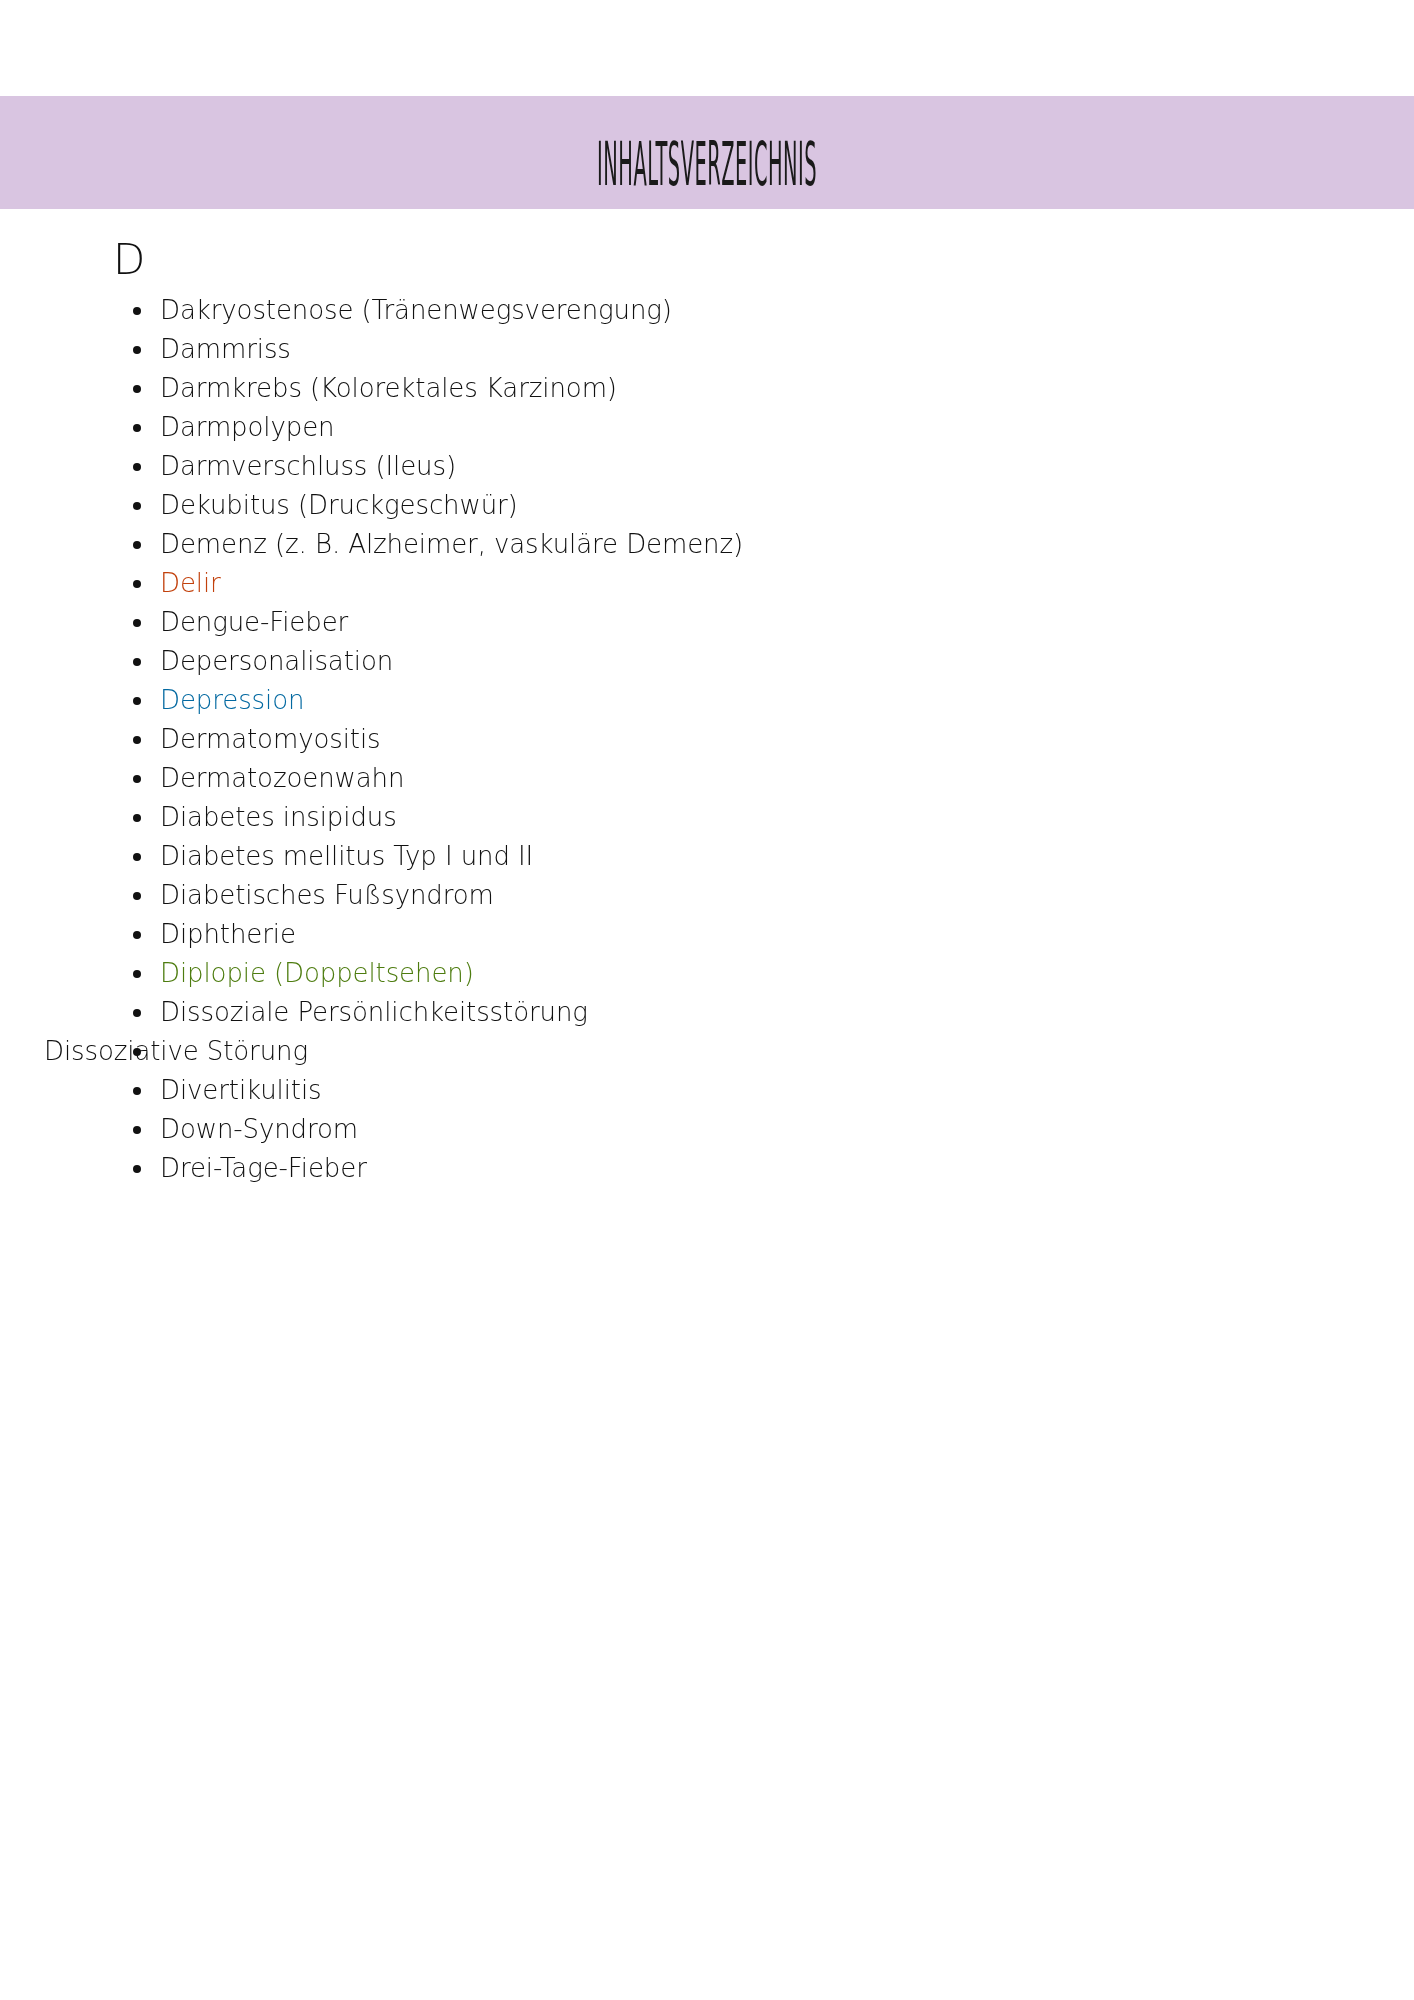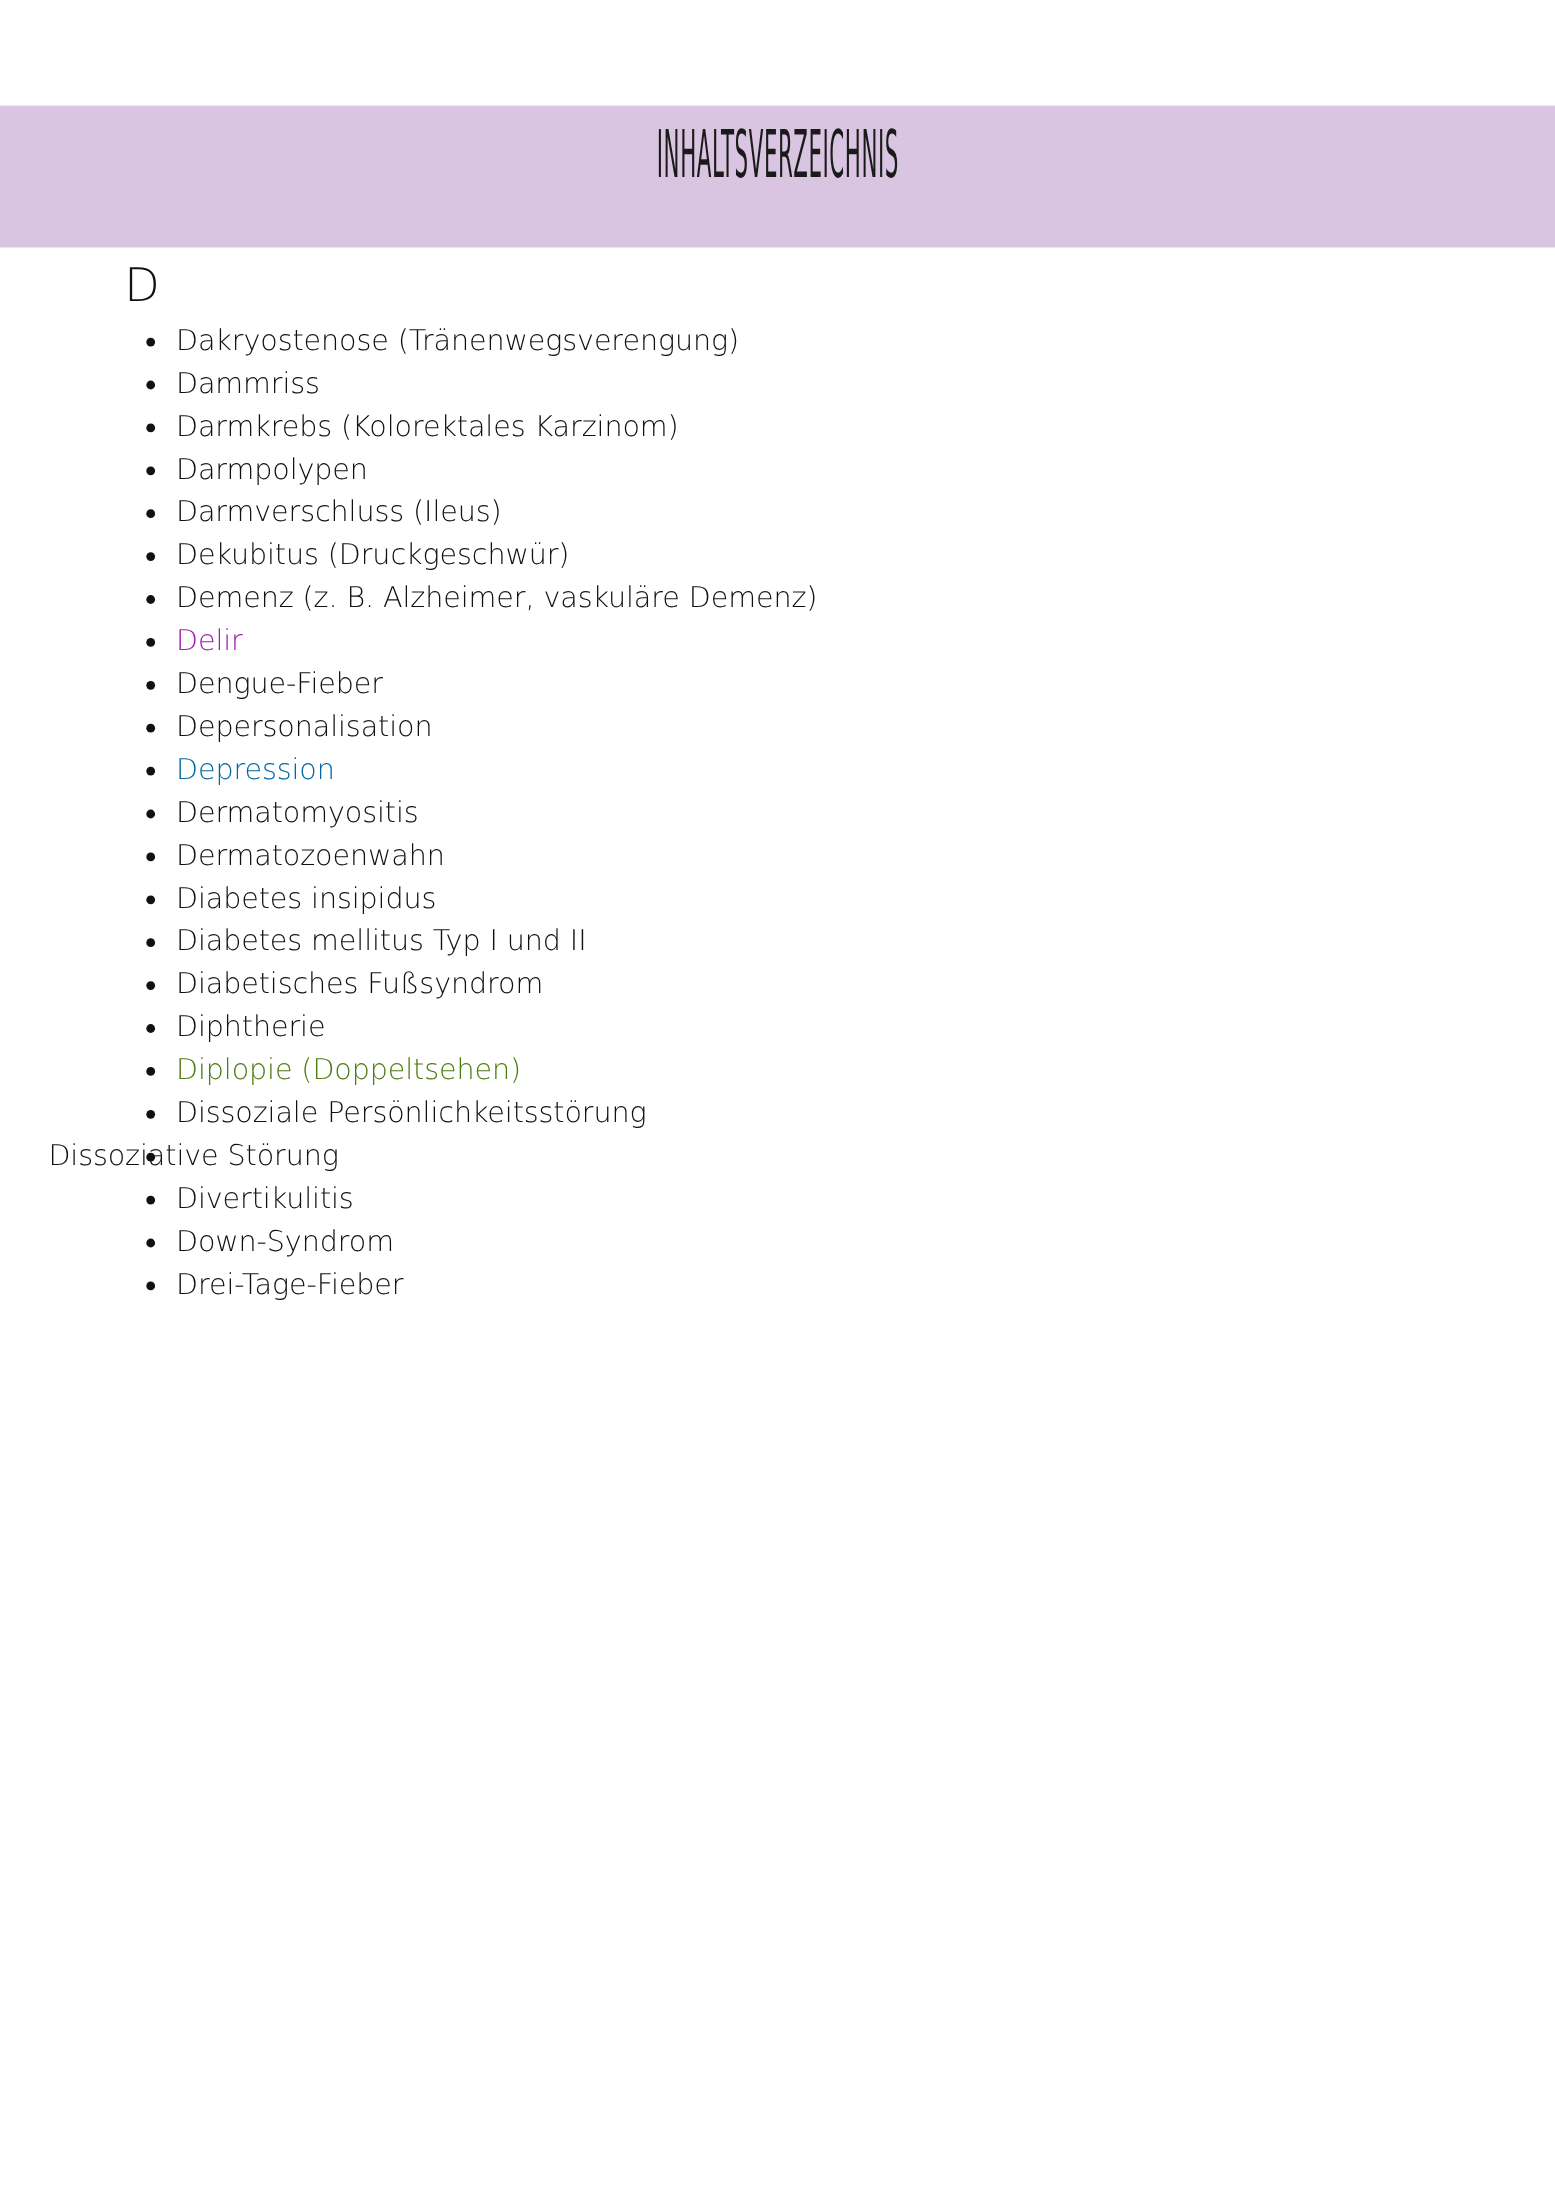--- a/index.html
+++ b/index.html
@@ -23,24 +23,24 @@
     inset: 0;
     background: #ffffff;
   }
 
   
   .header-band {
     position: absolute;
     left: 0;
     top: 96px;
     width: 1414px;
-    height: 129px;
+    height: 113px;
     background: #d9c5e1;
     display: flex;
-    align-items: flex-start;
+    align-items: center;
     justify-content: center;
     overflow: hidden;
   }
   .header-title {
     color: #1a1a1a;
     font-family: "DejaVu Sans Condensed", "Liberation Sans Narrow", "Liberation Sans", sans-serif;
     font-size: 66px;
     line-height: 1;
     font-weight: 400;
     letter-spacing: 1px;
@@ -150,21 +150,21 @@
           <span class="label">Darmverschluss (Ileus)</span>
         </li>
         <li class="disease-item" style="color: rgb(17, 17, 17);">
           <span class="bullet" style="background: rgb(17, 17, 17);"></span>
           <span class="label">Dekubitus (Druckgeschwür)</span>
         </li>
         <li class="disease-item" style="color: rgb(17, 17, 17);">
           <span class="bullet" style="background: rgb(17, 17, 17);"></span>
           <span class="label">Demenz (z. B. Alzheimer, vaskuläre Demenz)</span>
         </li>
-        <li class="disease-item" style="color: #a21caf;">
+        <li class="disease-item" style="color: #c2410c;">
           <span class="bullet" style="background: rgb(17, 17, 17);"></span>
           <span class="label">Delir</span>
         </li>
         <li class="disease-item" style="color: rgb(17, 17, 17);">
           <span class="bullet" style="background: rgb(17, 17, 17);"></span>
           <span class="label">Dengue-Fieber</span>
         </li>
         <li class="disease-item" style="color: rgb(17, 17, 17);">
           <span class="bullet" style="background: rgb(17, 17, 17);"></span>
           <span class="label">Depersonalisation</span>

